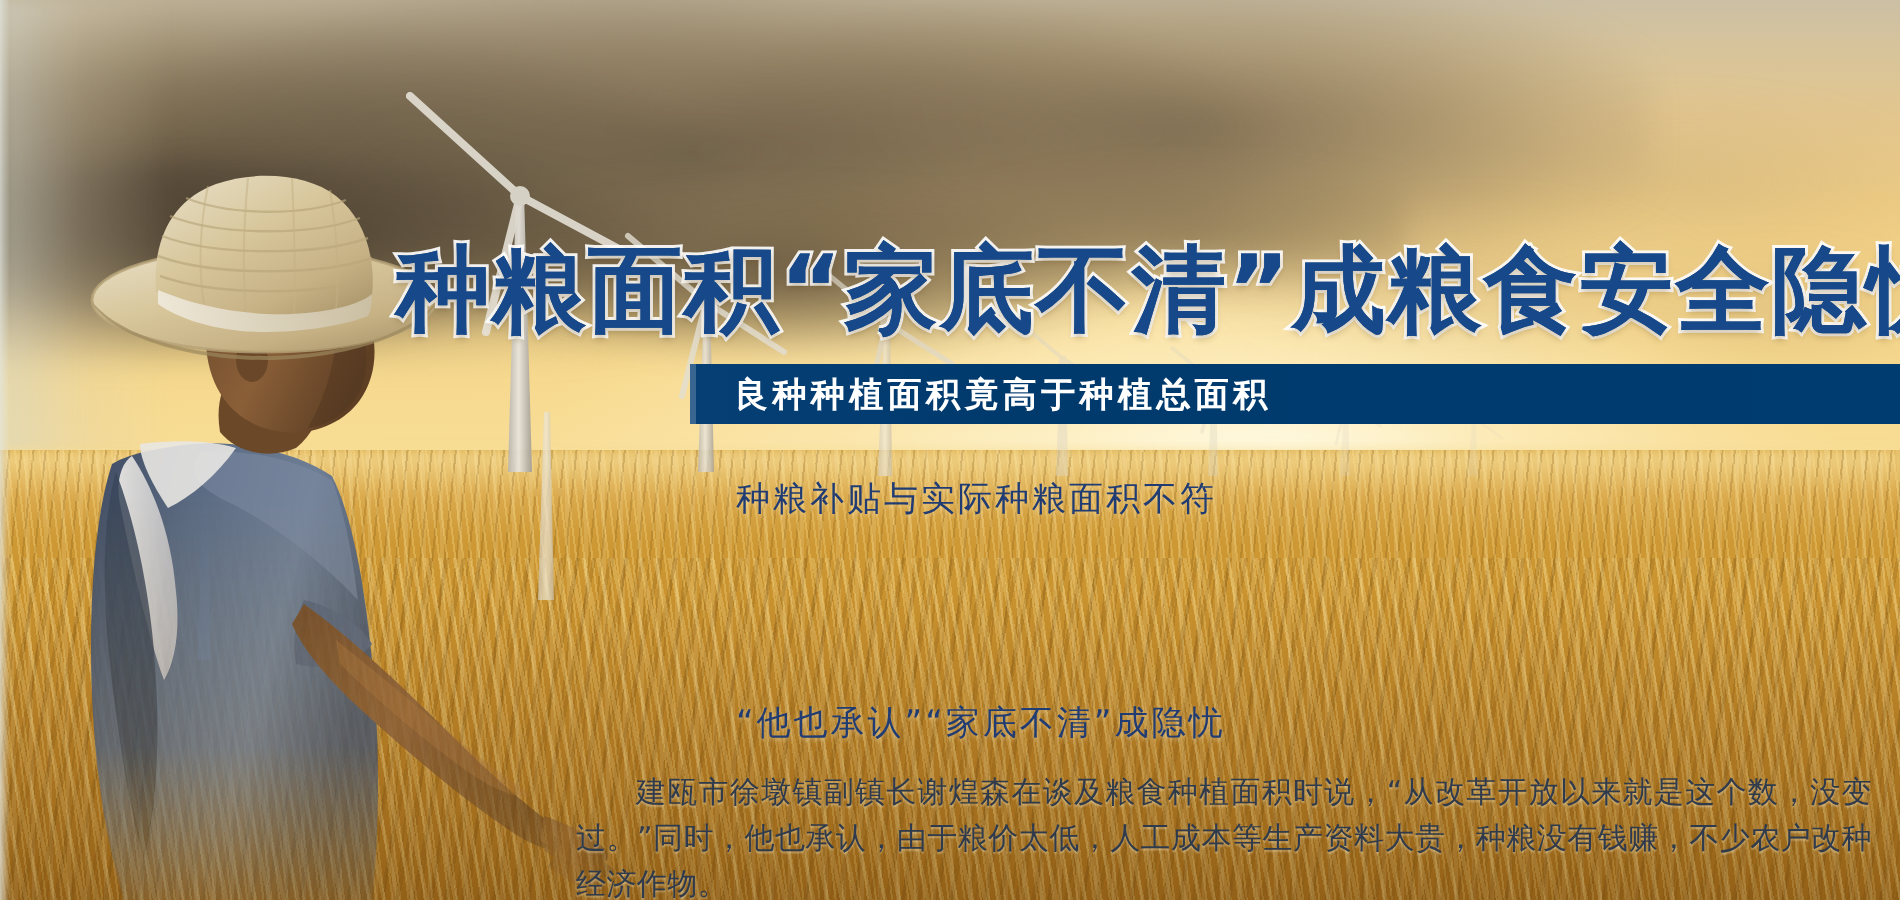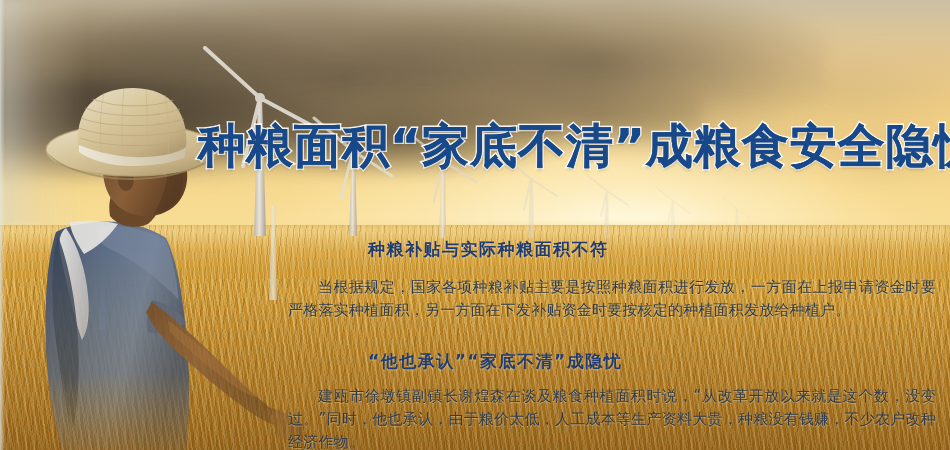--- a/index.html
+++ b/index.html
@@ -173,21 +173,21 @@
     font-size:17px;
     font-weight:bold;
     letter-spacing:2.2px;
     margin-left:22px;
   }
 
   .section-head {
     position:absolute;
     color:#203c72;
     font-size:17px;
-    font-weight:bold;
+    font-weight:normal;
     letter-spacing:1.5px;
     text-shadow:0 1px 2px rgba(255,240,200,0.45);
   }
   #head1 { left:368px; top:238px; }
   #head2 { left:368px; top:350px; }
 
   .body-para {
     position:absolute;
     left:288px; width:648px;
     color:#2f3b4c;
@@ -426,20 +426,22 @@
                  C110 166 90 160 79 152 Z" fill="url(#hatband)" opacity="0.95"></path>
       </g>
     </svg>
   </div>
 
   <div class="edge-left"></div>
 
   <div class="main-title">种粮面积“家底不清”成粮食安全隐忧</div>
   <div class="main-title-fill">种粮面积“家底不清”成粮食安全隐忧</div>
 
+  <div class="subtitle-bar">
+    <span class="subtitle-text">良种种植面积竟高于种植总面积</span>
+  </div>
 
   <div class="section-head" id="head1">种粮补贴与实际种粮面积不符</div>
-  <div class="body-para" id="para1">当根据规定，国家各项种粮补贴主要是按照种粮面积进行发放，一方面在上报申请资金时要严格落实种植面积，另一方面在下发补贴资金时要按核定的种植面积发放给种植户。</div>
 
   <div class="section-head" id="head2">“他也承认”“家底不清”成隐忧</div>
   <div class="body-para" id="para2">建瓯市徐墩镇副镇长谢煌森在谈及粮食种植面积时说，“从改革开放以来就是这个数，没变过。”同时，他也承认，由于粮价太低，人工成本等生产资料大贵，种粮没有钱赚，不少农户改种经济作物。</div>
 
 </div>
 
 </body></html>

